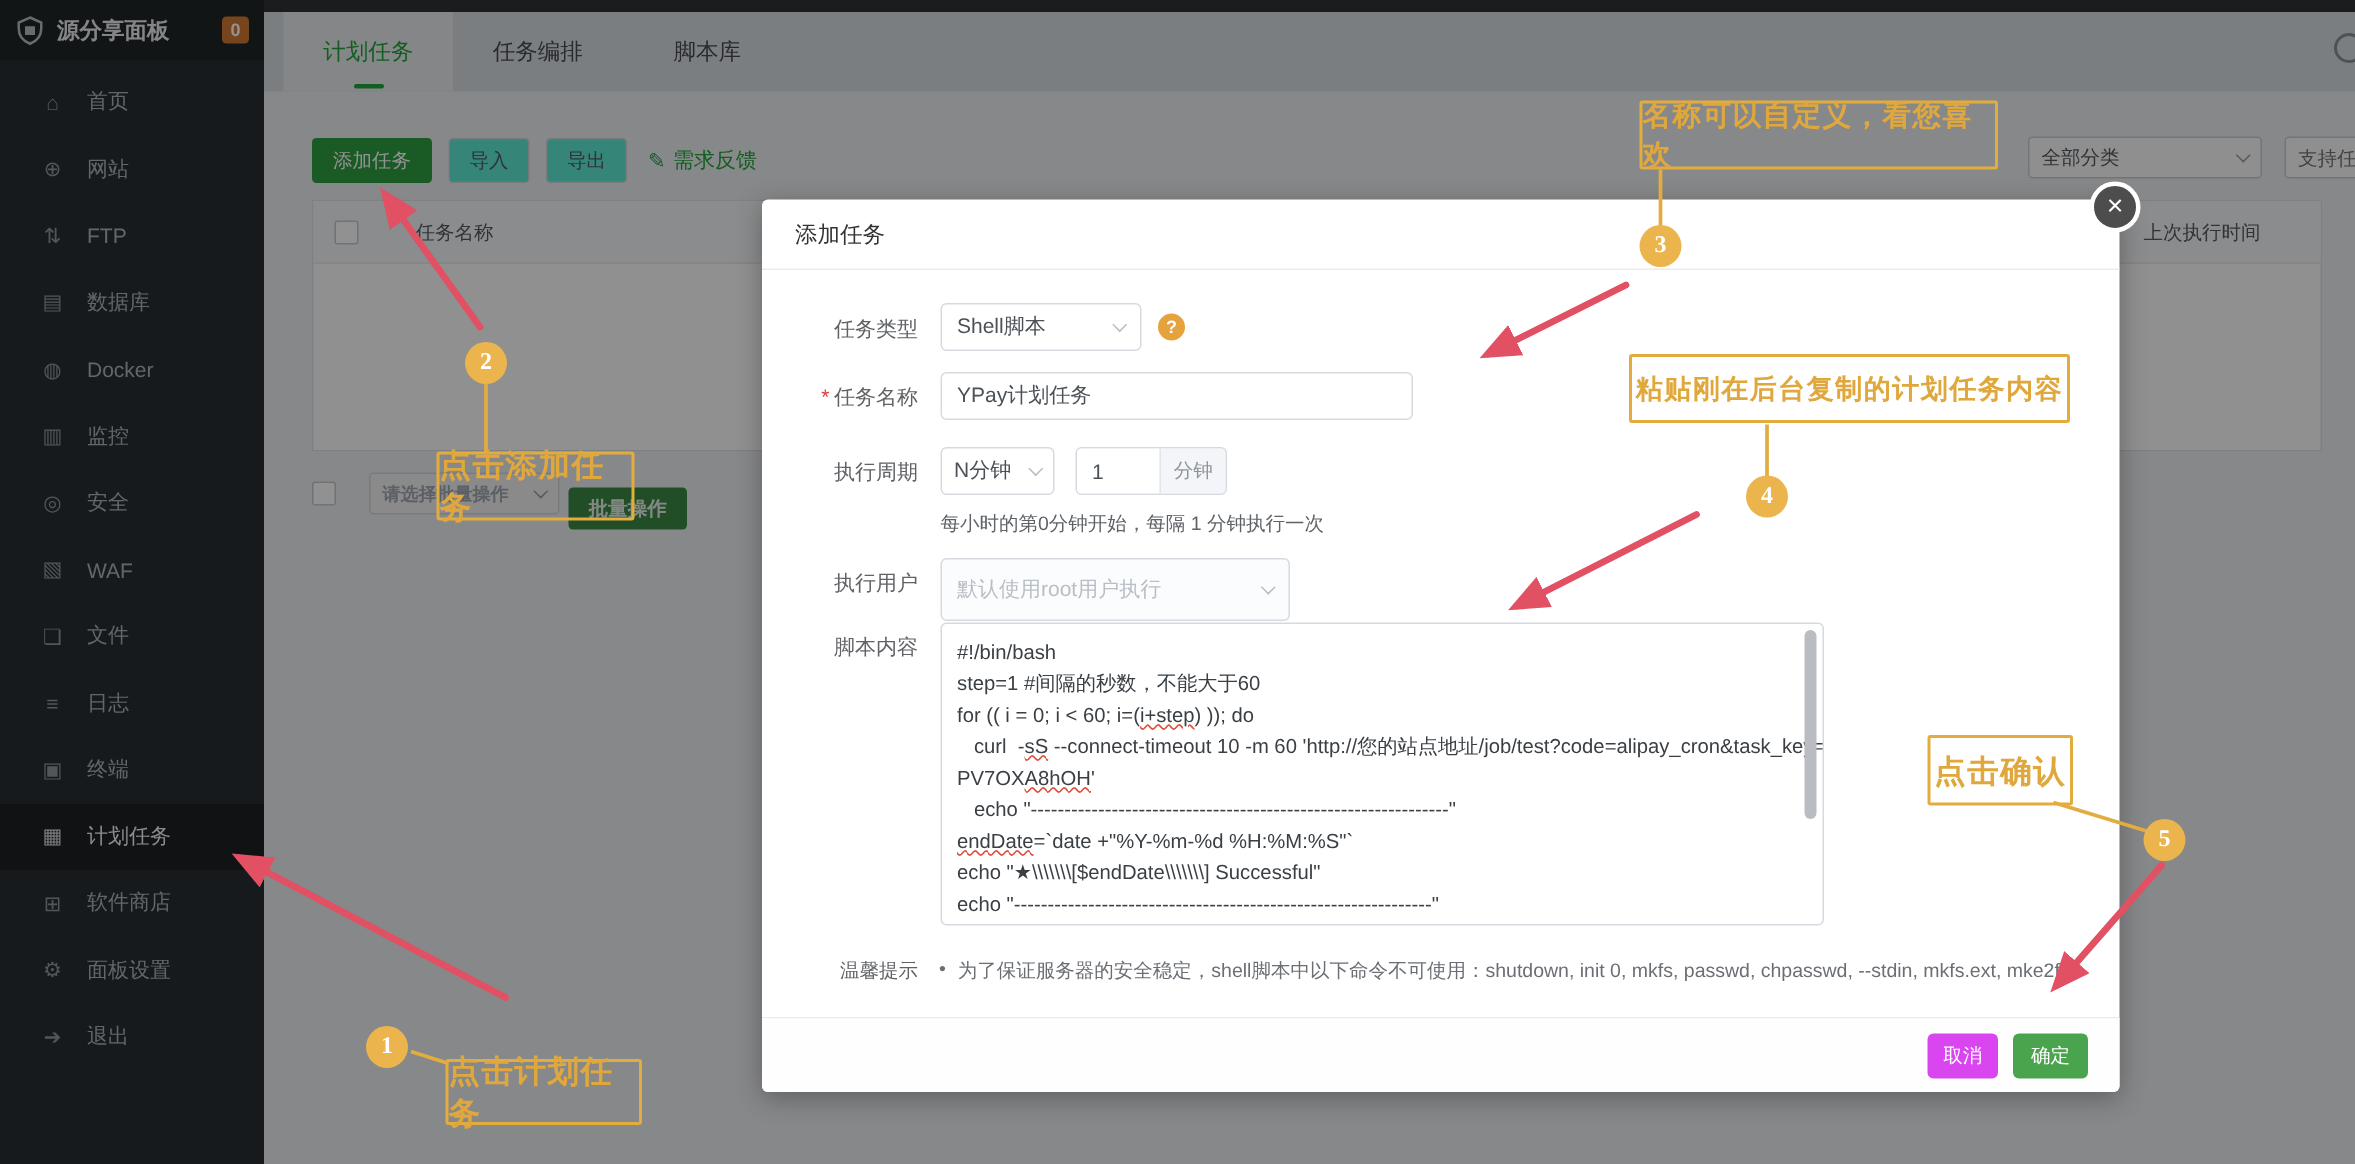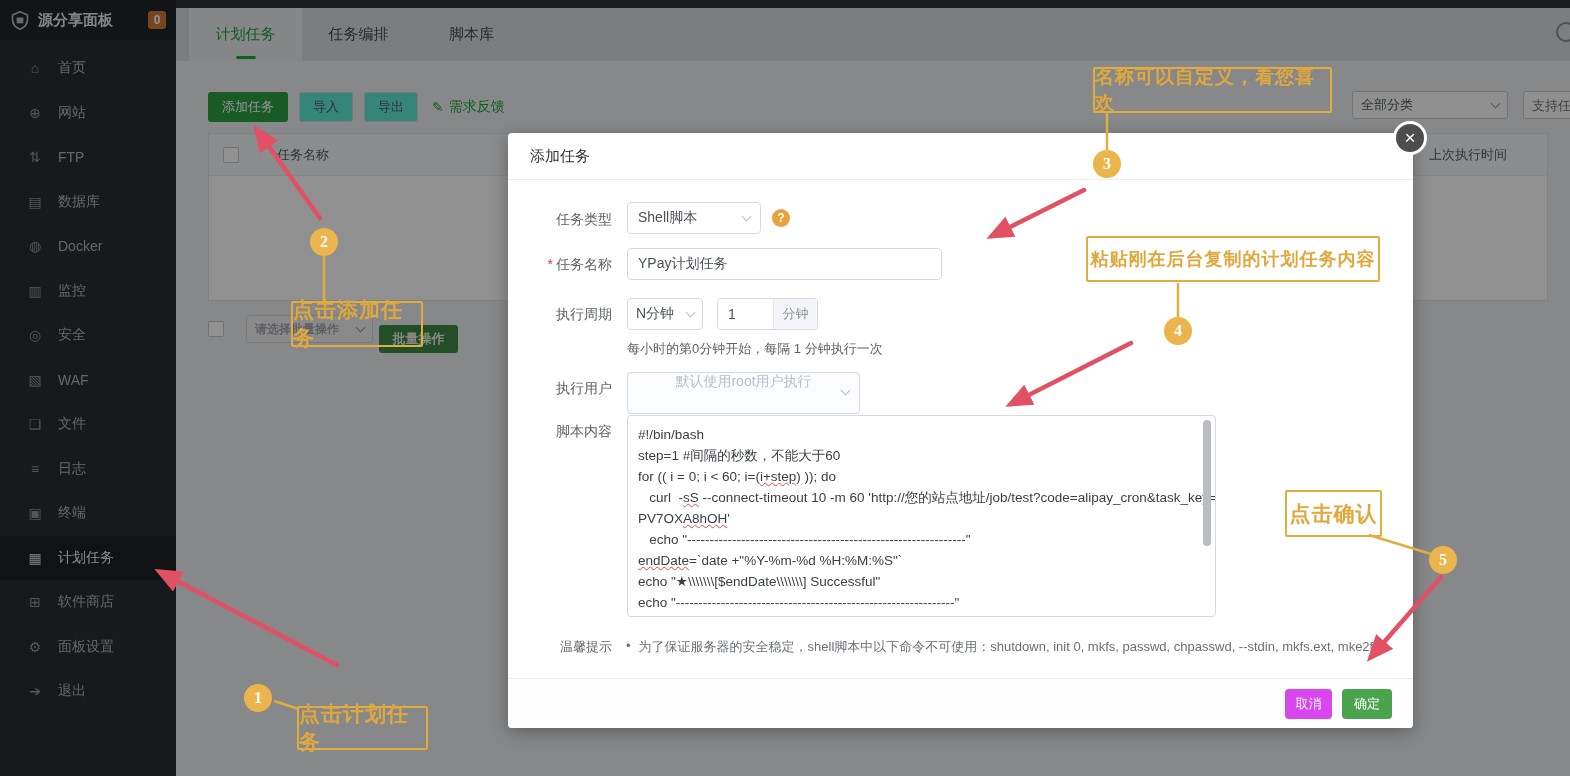--- a/index.html
+++ b/index.html
@@ -245,21 +245,21 @@
       <span>N分钟</span>
         <span class="chev2"></span>
     </div>
     <div class="num-group" style="left:209px;top:165px;">
       <div class="num-val">1</div>
       <div class="num-unit">分钟</div>
     </div>
     <div class="hint" style="left:119px;top:207px;">每小时的第0分钟开始，每隔 1 分钟执行一次</div>
 
     <div class="f-label" style="left:0;top:239px;">执行用户</div>
-    <div class="sel disabled" style="left:119px;top:239px;width:233px;height:42px;flex-direction:column;">
+    <div class="sel disabled" style="left:119px;top:239px;width:233px;height:42px;">
       <span>默认使用root用户执行</span>
         <span class="chev2"></span>
     </div>
 
     <div class="f-label" style="left:0;top:282px;">脚本内容</div>
     <div class="script-box">
       <div id="script-lines">
           <div class="script-line">#!/bin/bash</div>
           <div class="script-line">step=1 #间隔的秒数，不能大于60</div>
           <div class="script-line">for (( i = 0; i &lt; 60; i=(<span class="sq">i+step</span>) )); do</div>

